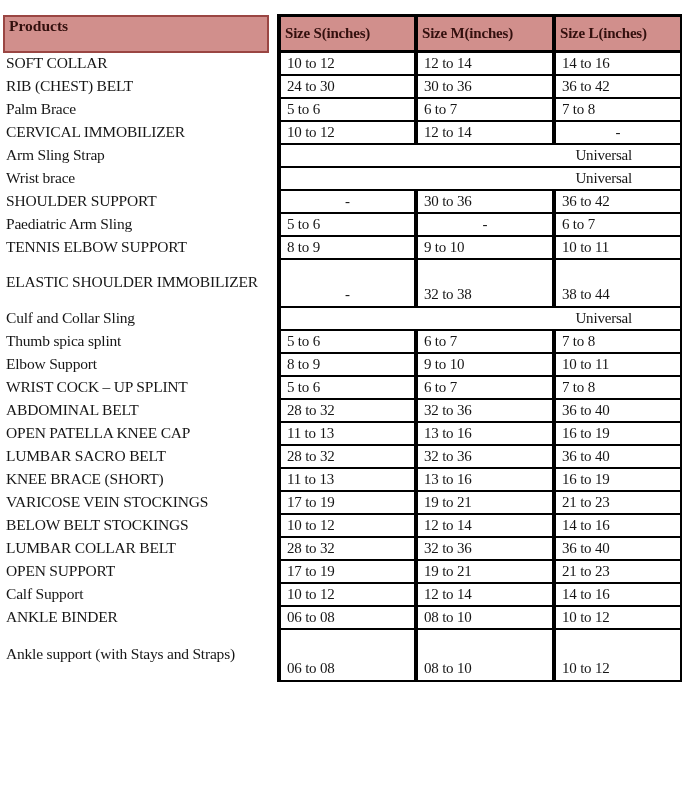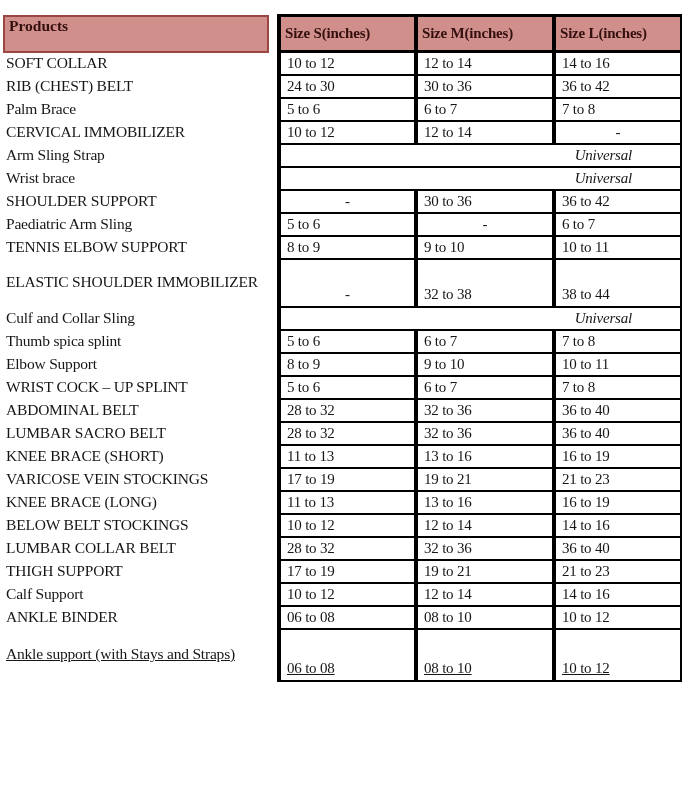--- a/index.html
+++ b/index.html
@@ -69,21 +69,21 @@
     background: var(--pink, #d18f8c);
     font-weight: bold;
     font-size: 15px;
     border-top-width: 3px;
     border-bottom-width: 3px;
     padding-left: 4px;
     color: var(--header-text, #33100e);
   }
   .dash { text-align: center; padding-left: 0; padding-right: 0; }
   .bottom { vertical-align: bottom; padding-bottom: 3px; }
-  .uni { text-align: right; padding-right: 48px; font-style: italic; }
+  .uni { text-align: right; padding-right: 48px; }
 </style>
 </head>
 <body>
 
 <div class="page">
   <table class="chart">
     <colgroup>
       <col class="c-prod">
         <col class="c-gap">
         <col class="c-s">
@@ -193,20 +193,27 @@
           <td class="sz">7 to 8</td>
         </tr>
         <tr>
           <td class="prod">ABDOMINAL BELT</td>
           <td class="gap"></td>
           <td class="sz">28 to 32</td>
           <td class="sz">32 to 36</td>
           <td class="sz">36 to 40</td>
         </tr>
         <tr>
+          <td class="prod">OPEN PATELLA KNEE CAP</td>
+          <td class="gap"></td>
+          <td class="sz">11 to 13</td>
+          <td class="sz">13 to 16</td>
+          <td class="sz">16 to 19</td>
+        </tr>
+        <tr>
           <td class="prod">LUMBAR SACRO BELT</td>
           <td class="gap"></td>
           <td class="sz">28 to 32</td>
           <td class="sz">32 to 36</td>
           <td class="sz">36 to 40</td>
         </tr>
         <tr>
           <td class="prod">KNEE BRACE (SHORT)</td>
           <td class="gap"></td>
           <td class="sz">11 to 13</td>
@@ -214,62 +221,55 @@
           <td class="sz">16 to 19</td>
         </tr>
         <tr>
           <td class="prod">VARICOSE VEIN STOCKINGS</td>
           <td class="gap"></td>
           <td class="sz">17 to 19</td>
           <td class="sz">19 to 21</td>
           <td class="sz">21 to 23</td>
         </tr>
         <tr>
-          <td class="prod">KNEE BRACE (LONG)</td>
-          <td class="gap"></td>
-          <td class="sz">11 to 13</td>
-          <td class="sz">13 to 16</td>
-          <td class="sz">16 to 19</td>
-        </tr>
-        <tr>
           <td class="prod">BELOW BELT STOCKINGS</td>
           <td class="gap"></td>
           <td class="sz">10 to 12</td>
           <td class="sz">12 to 14</td>
           <td class="sz">14 to 16</td>
         </tr>
         <tr>
           <td class="prod">LUMBAR COLLAR BELT</td>
           <td class="gap"></td>
           <td class="sz">28 to 32</td>
           <td class="sz">32 to 36</td>
           <td class="sz">36 to 40</td>
         </tr>
         <tr>
-          <td class="prod">THIGH SUPPORT</td>
+          <td class="prod">OPEN SUPPORT</td>
           <td class="gap"></td>
           <td class="sz">17 to 19</td>
           <td class="sz">19 to 21</td>
           <td class="sz">21 to 23</td>
         </tr>
         <tr>
           <td class="prod">Calf Support</td>
           <td class="gap"></td>
           <td class="sz">10 to 12</td>
           <td class="sz">12 to 14</td>
           <td class="sz">14 to 16</td>
         </tr>
         <tr>
           <td class="prod">ANKLE BINDER</td>
           <td class="gap"></td>
           <td class="sz">06 to 08</td>
           <td class="sz">08 to 10</td>
           <td class="sz">10 to 12</td>
         </tr>
-        <tr style="height: 52px; text-decoration: underline;">
+        <tr style="height: 52px;">
           <td class="prod">Ankle support (with Stays and Straps)</td>
           <td class="gap"></td>
           <td class="sz bottom">06 to 08</td>
           <td class="sz bottom">08 to 10</td>
           <td class="sz bottom">10 to 12</td>
         </tr>
       </tbody>
   </table>
 </div>
 

